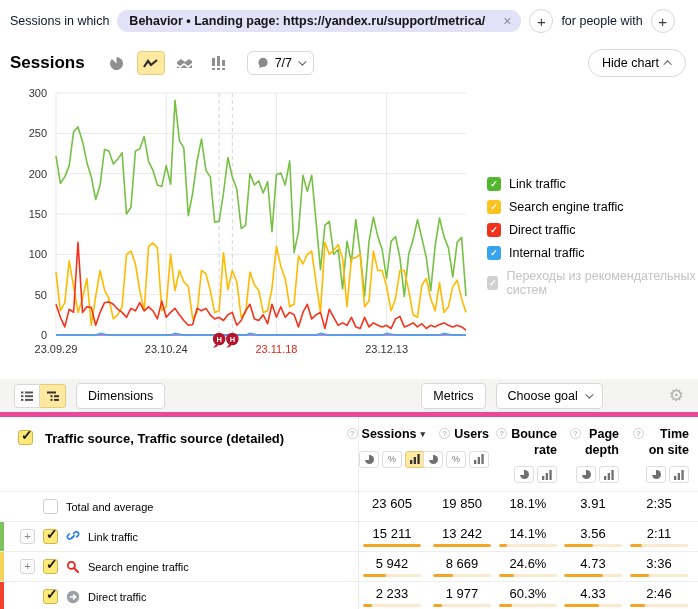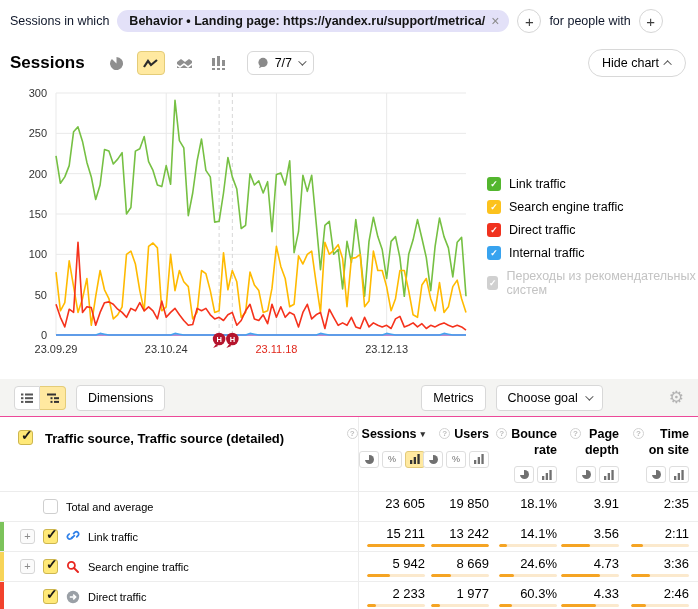--- a/index.html
+++ b/index.html
@@ -3,21 +3,21 @@
 <meta charset="utf-8">
 <style>
   * { margin:0; padding:0; box-sizing:border-box; }
   html,body { background:#fff; }
   body { width:698px; height:609px; overflow:hidden; font-family:"Liberation Sans", sans-serif; color:#000; font-size:13px; }
   .page { position:relative; width:698px; height:609px; }
 
   
   .filter-bar { display:flex; align-items:center; gap:8px; padding:9px 12px 4px 10px; }
   .muted { color:#0f172a; font-size:12.5px; }
-  .chip { display:flex; align-items:center; gap:6px; background:#e3e1f8; border-radius:14px; padding:4px 10px 4px 12px; font-size:12.5px; font-weight:bold; color:#141414; cursor:pointer; }
+  .chip { display:flex; align-items:center; gap:18px; background:#e3e1f8; border-radius:14px; padding:4px 10px 4px 12px; font-size:12.5px; font-weight:bold; color:#141414; cursor:pointer; }
   .chip .x { color:#8b8b8b; font-weight:normal; font-size:14px; line-height:10px; cursor:pointer; }
   .plus-btn { width:24px; height:24px; border:1px solid #d6d6d6; border-radius:50%; background:#fff; display:flex; align-items:center; justify-content:center; font-size:15px; color:#3c3c3c; cursor:pointer; }
 
   
   .chart-header { display:flex; align-items:center; padding:12px 12px 6px 10px; gap:6px; }
   .chart-title { font-size:17px; font-weight:bold; margin-right:12px; }
   .ctype-btn { width:28px; height:24px; border:1px solid transparent; border-radius:4px; background:transparent; display:flex; align-items:center; justify-content:center; cursor:pointer; }
   .ctype-btn.selected { background:#ffe9a0; border-color:#e4cc78; }
   .comments-dd { display:flex; align-items:center; gap:6px; border:1px solid #d8d8d8; border-radius:6px; background:#fff; padding:4px 9px; margin-left:8px; cursor:pointer; font-size:12.5px; }
   .chev { width:6px; height:6px; border-right:1.5px solid #555; border-bottom:1.5px solid #555; display:inline-block; }
@@ -28,21 +28,21 @@
   
   .chart-wrap { position:relative; height:292px; }
   .chart-wrap svg text.tick { font-family:"Liberation Sans", sans-serif; font-size:11px; fill:#333; }
   .chart-wrap svg text.tick.red { fill:#e0271b; }
   .legend { position:absolute; left:487px; top:94px; display:flex; flex-direction:column; gap:9px; }
   .legend-item { display:flex; align-items:center; gap:8px; font-size:12.5px; cursor:pointer; }
   .legend-cb { width:14px; height:14px; border-radius:3px; display:flex; align-items:center; justify-content:center; color:#fff; font-size:9px; font-weight:bold; }
   .legend-item.disabled { color:#c3c3c3; }
 
   
-  .table-toolbar { margin-top:4px; background:#f4f4f2; border-bottom:1px solid #ec4899; display:flex; align-items:center; padding:7px 14px; gap:10px; height:38px; }
+  .table-toolbar { margin-top:4px; background:#f4f4f2; border-bottom:5px solid #ec4899; display:flex; align-items:center; padding:7px 14px; gap:10px; height:38px; }
   .seg { display:flex; }
   .seg-btn { width:26px; height:24px; border:1px solid #d8d8d8; background:#fff; display:flex; align-items:center; justify-content:center; cursor:pointer; }
   .seg-btn:first-child { border-radius:4px 0 0 4px; }
   .seg-btn:last-child { border-radius:0 4px 4px 0; border-left:none; }
   .seg-btn.selected { background:#ffe9a0; border-color:#e4cc78; }
   .tool-btn { border:1px solid #d8d8d8; border-radius:4px; background:#fff; padding:5px 11px; font-size:12.5px; display:flex; align-items:center; gap:7px; cursor:pointer; }
   .spacer { flex:1; }
   .gear { color:#b3b3b3; font-size:17px; cursor:pointer; line-height:1; }
   .metrics-group { margin-left:246px; display:flex; gap:10px; }
 
@@ -64,21 +64,21 @@
   .gr-left { width:358px; display:flex; align-items:center; gap:8px; padding-left:20px; }
   .stripe { position:absolute; left:0; top:0; bottom:0; width:4px; }
   .expand { width:15px; height:15px; min-width:15px; border:1px solid #d6d6d6; border-radius:3px; background:#fbfbfb; color:#8a8a8a; font-size:11px; line-height:13px; text-align:center; cursor:pointer; }
   .expand-ph { width:15px; min-width:15px; }
   .cb { width:15px; height:15px; min-width:15px; border-radius:3px; position:relative; cursor:pointer; }
   .cb.on { background:#ffe978; border:1px solid #cdb64e; }
   .cb.off { background:#fff; border:1px solid #cfcfcf; }
   .cb.on::after { content:"\2713"; position:absolute; left:2px; top:-4px; font-size:14px; font-weight:bold; color:#1a1a1a; }
   .row-label { font-size:11px; cursor:pointer; }
   .row-label.total { cursor:default; }
-  .mcell { padding:4px 10px 0 0; display:flex; flex-direction:column; align-items:flex-end; }
+  .mcell { padding:4px 10px 0 0; display:flex; flex-direction:column; align-items:center; }
   .mval { font-size:13px; }
   .mbar { width:58px; height:3px; background:#fbe9cd; border-radius:2px; margin-top:3px; overflow:hidden; }
   .mbar > div { height:100%; background:#f5a423; border-radius:2px; }
   .ricon { width:14px; height:14px; min-width:14px; display:flex; align-items:center; justify-content:center; }
 </style>
 </head>
 <body>
 
 <div class="page">
 

